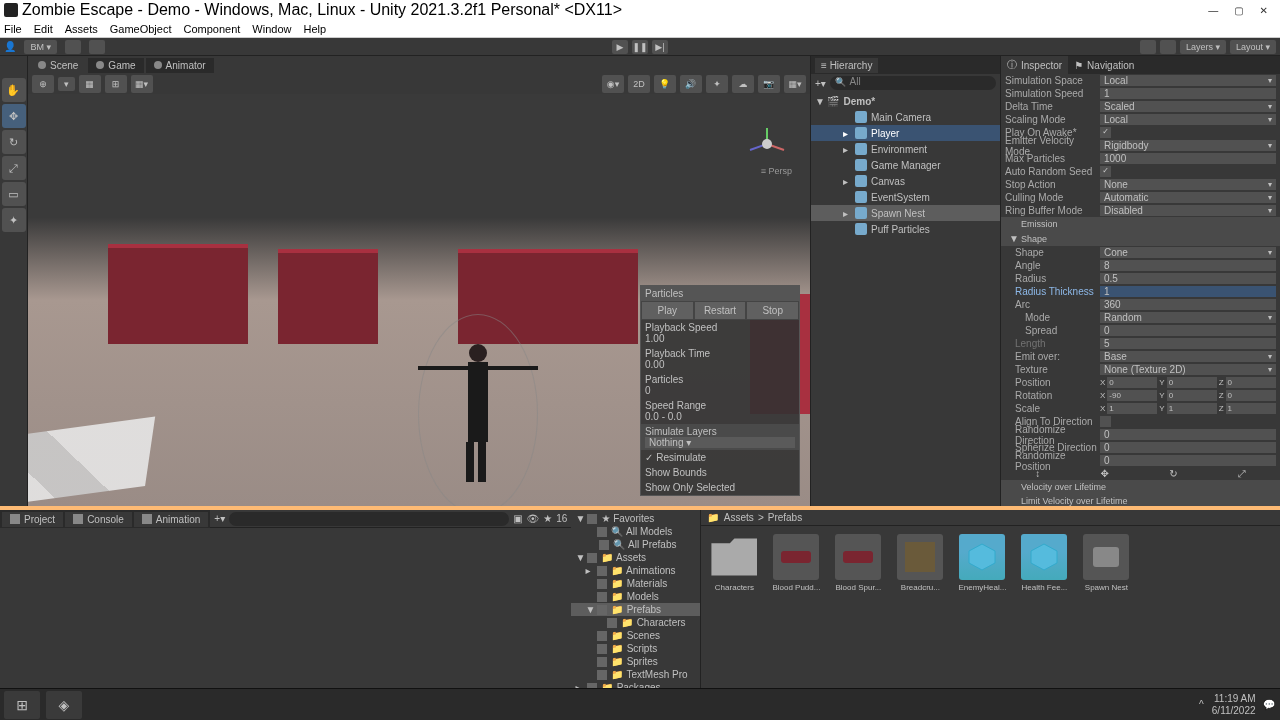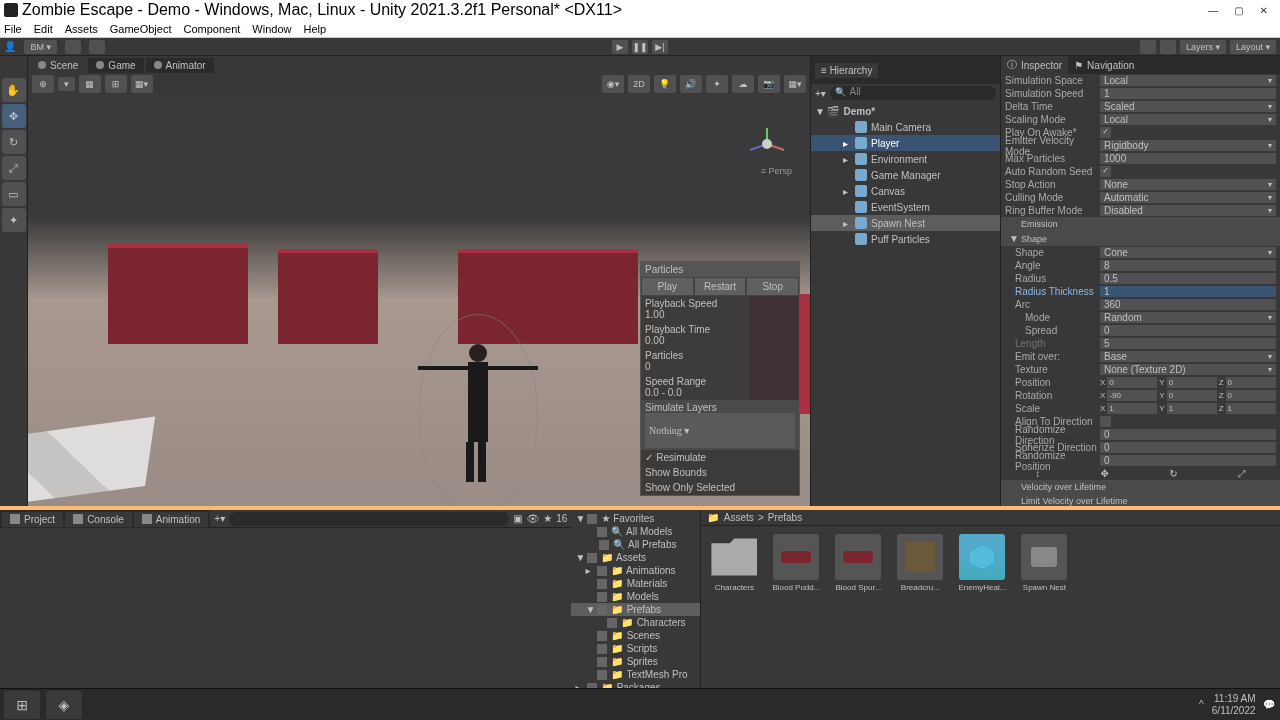--- a/index.html
+++ b/index.html
@@ -46,21 +46,21 @@
 
 .particle-overlay { position: absolute; right: 10px; bottom: 10px; width: 160px; background: rgba(50,50,50,0.9); border: 1px solid #555; font-size: 9px; }
 .particle-overlay .hdr { background: #555; padding: 2px 4px; }
 .particle-overlay .btns { display: flex; }
 .particle-overlay .btns div { flex: 1; text-align: center; padding: 3px; background: #606060; border: 1px solid #444; }
 .particle-overlay .row { display: flex; padding: 2px 4px; justify-content: space-between; flex-direction: column; }
 .particle-overlay .row.sel { background: #4a4a4a; }
 
 .right-panels { width: 470px; display: flex; }
 .hierarchy { width: 190px; background: #383838; border-left: 1px solid #222; }
-.panel-tabs { height: 28px; background: #2a2a2a; display: flex; align-items: center; padding: 0 4px; gap: 4px; }
+.panel-tabs { height: 18px; background: #2a2a2a; display: flex; align-items: center; padding: 0 4px; gap: 4px; }
 .panel-tab { background: #383838; padding: 2px 6px; font-size: 10px; }
 .panel-search { height: 18px; display: flex; align-items: center; padding: 0 4px; gap: 4px; background: #383838; }
 .panel-search .search { flex: 1; background: #2a2a2a; height: 14px; border-radius: 7px; padding: 0 6px; font-size: 9px; color: #888; }
 .hier-list { padding: 2px 0; }
 .hier-item { padding: 2px 4px 2px 20px; font-size: 10px; display: flex; align-items: center; gap: 4px; }
 .hier-item.root { padding-left: 4px; font-weight: bold; }
 .hier-item.sel { background: #3a5372; color: #fff; }
 .hier-item.sel2 { background: #5d5d5d; }
 .hier-item .arrow { width: 8px; display: inline-block; }
 .hier-item .hicon { width: 12px; height: 12px; background: #7ac; border-radius: 2px; }
@@ -239,21 +239,21 @@
         <div class="row">
             <span>Particles</span>
             <span>0</span>
           </div>
         <div class="row">
             <span>Speed Range</span>
             <span>0.0 - 0.0</span>
           </div>
         <div class="row sel">
             <span>Simulate Layers</span>
-            <span style="background:#5a5a5a;padding:12px 4px;font-family:Liberation Serif, serif;">Nothing ▾</span>
+            <span style="background:#5a5a5a;padding:0 4px;">Nothing ▾</span>
           </div>
         <div class="row">
             <span>✓ Resimulate</span>
           </div>
         <div class="row">
             <span>  Show Bounds</span>
           </div>
         <div class="row">
             <span>  Show Only Selected</span>
           </div>
@@ -572,20 +572,28 @@
           </div>
           <div class="asset">
             <div class="thumb prefab">
               <svg width="30" height="30">
                 <polygon points="15,2 28,9 28,21 15,28 2,21 2,9" fill="#5bd" stroke="#3ac"></polygon>
               </svg>
             </div>
             <div class="name">EnemyHeal...</div>
           </div>
           <div class="asset">
+            <div class="thumb prefab">
+              <svg width="30" height="30">
+                <polygon points="15,2 28,9 28,21 15,28 2,21 2,9" fill="#5bd" stroke="#3ac"></polygon>
+              </svg>
+            </div>
+            <div class="name">Health Fee...</div>
+          </div>
+          <div class="asset">
             <div class="thumb ">
               <div style="width:26px;height:20px;background:#888;border-radius:3px"></div>
             </div>
             <div class="name">Spawn Nest</div>
           </div>
         </div>
     </div>
   </div>
 </div>
 

